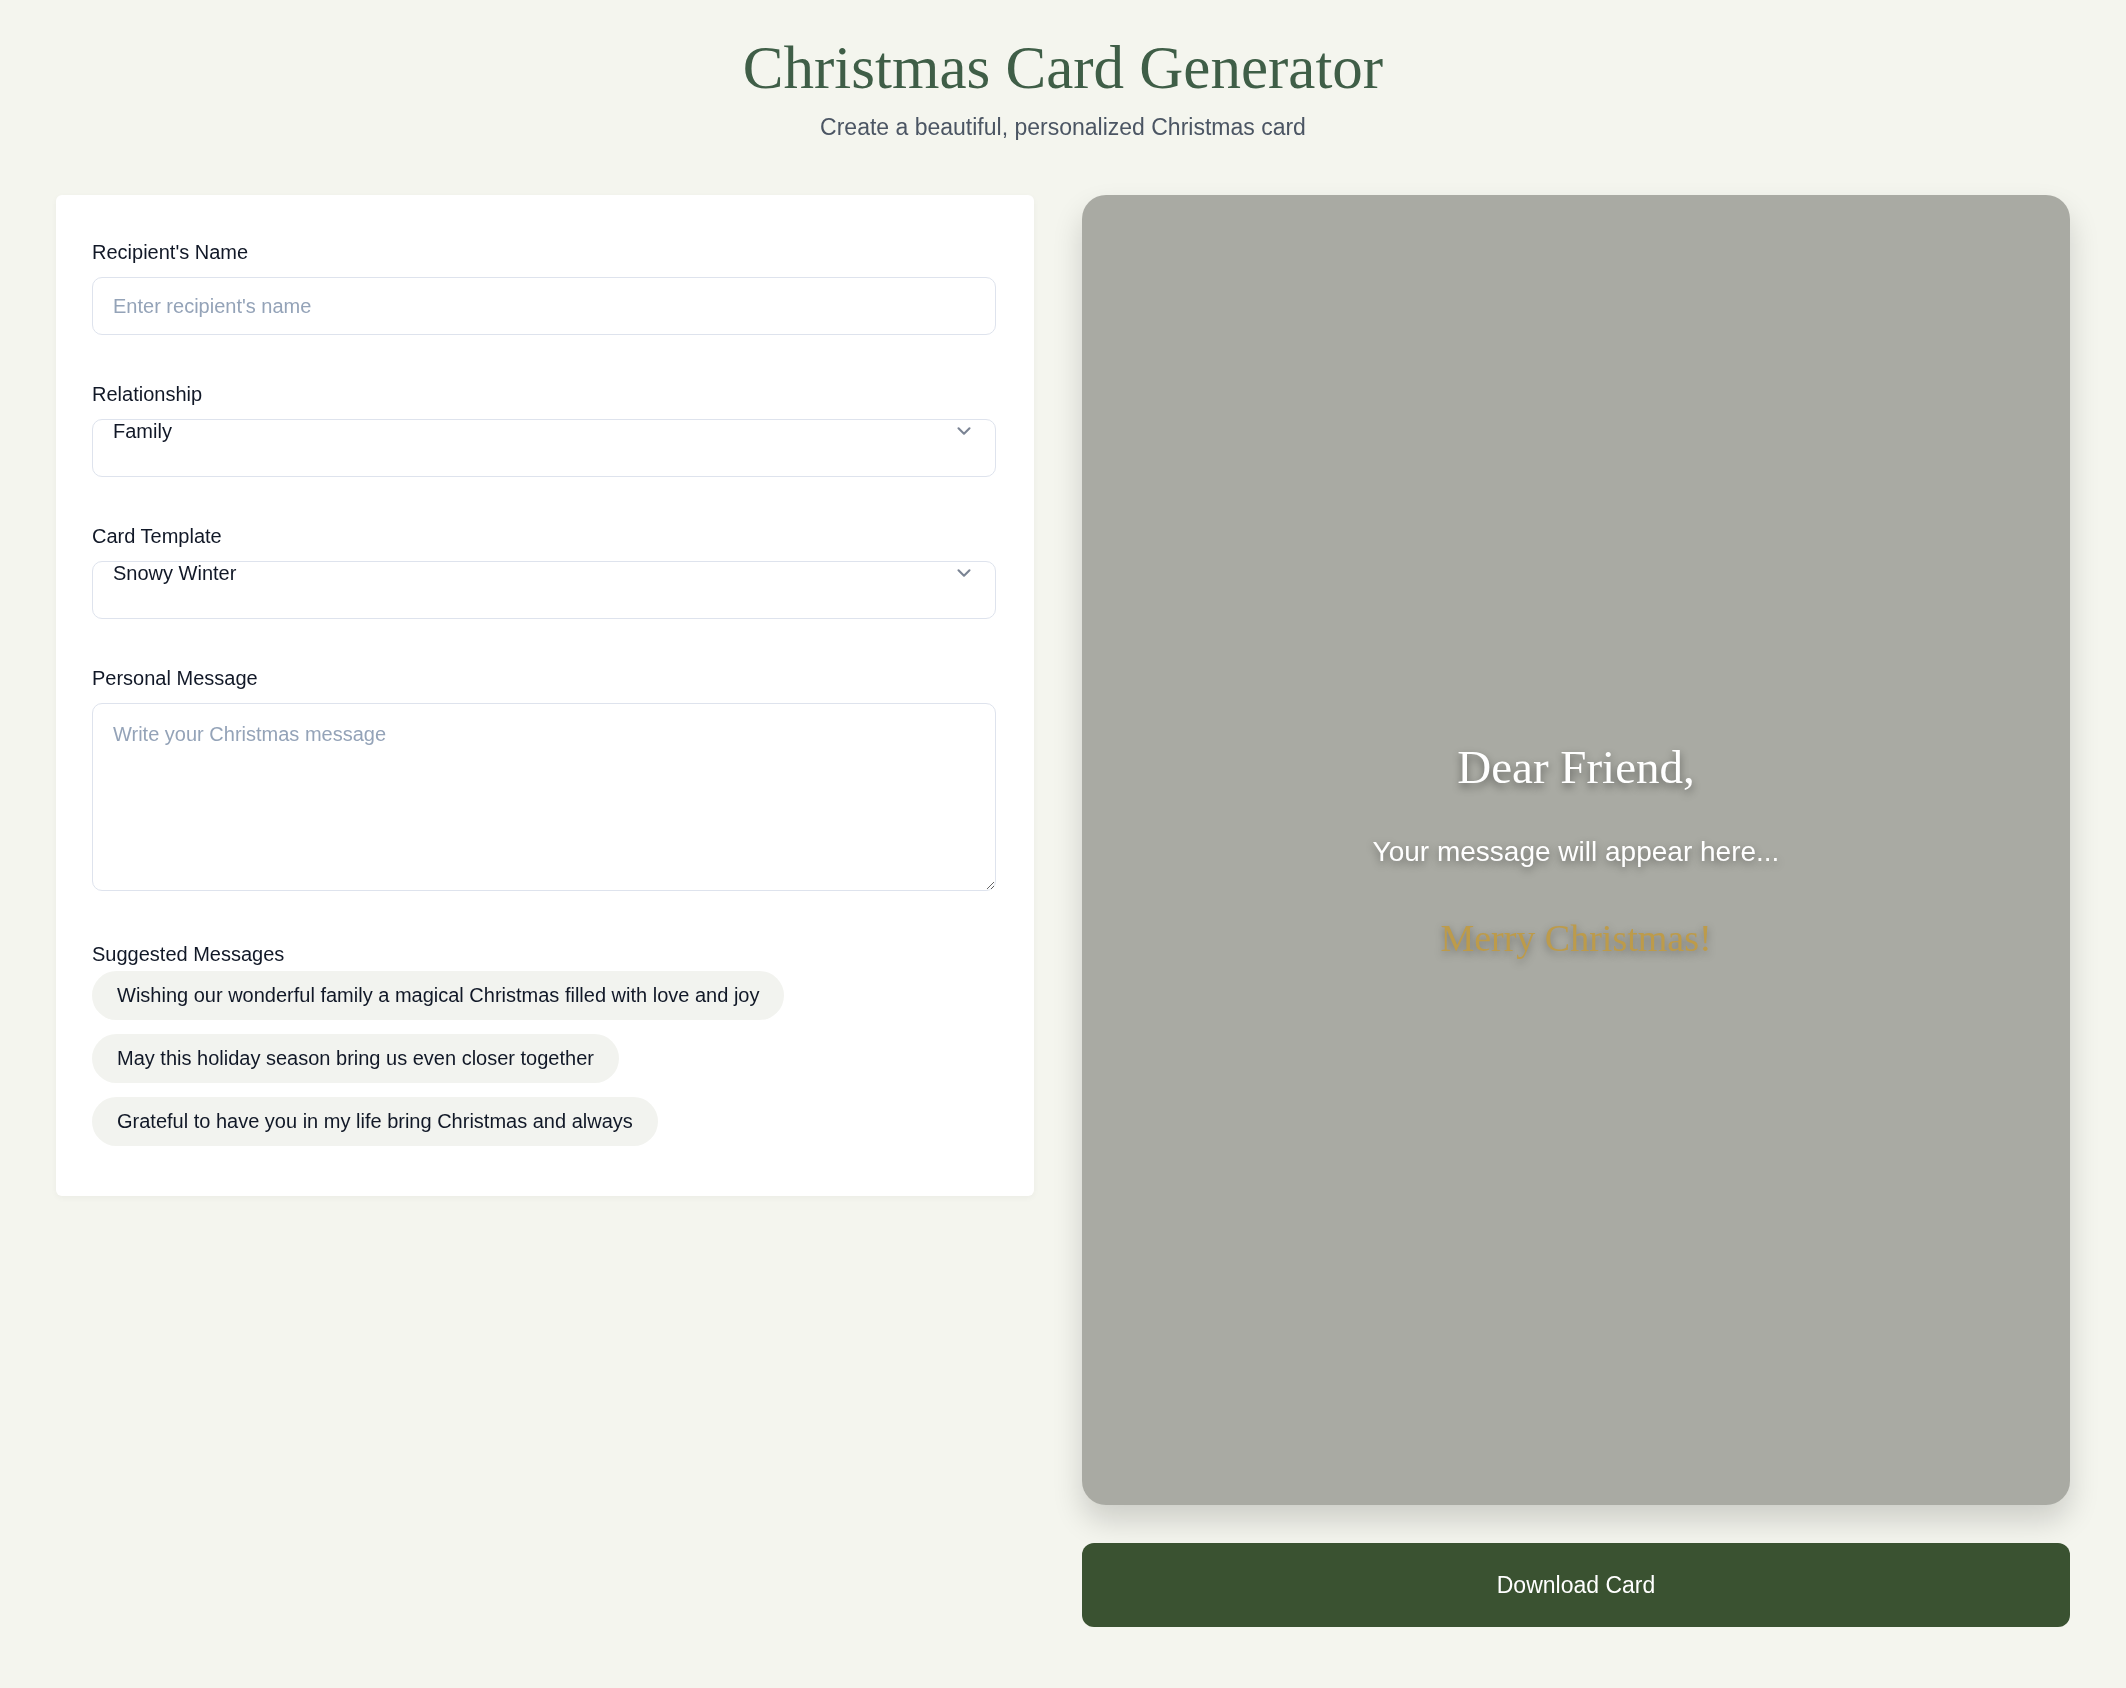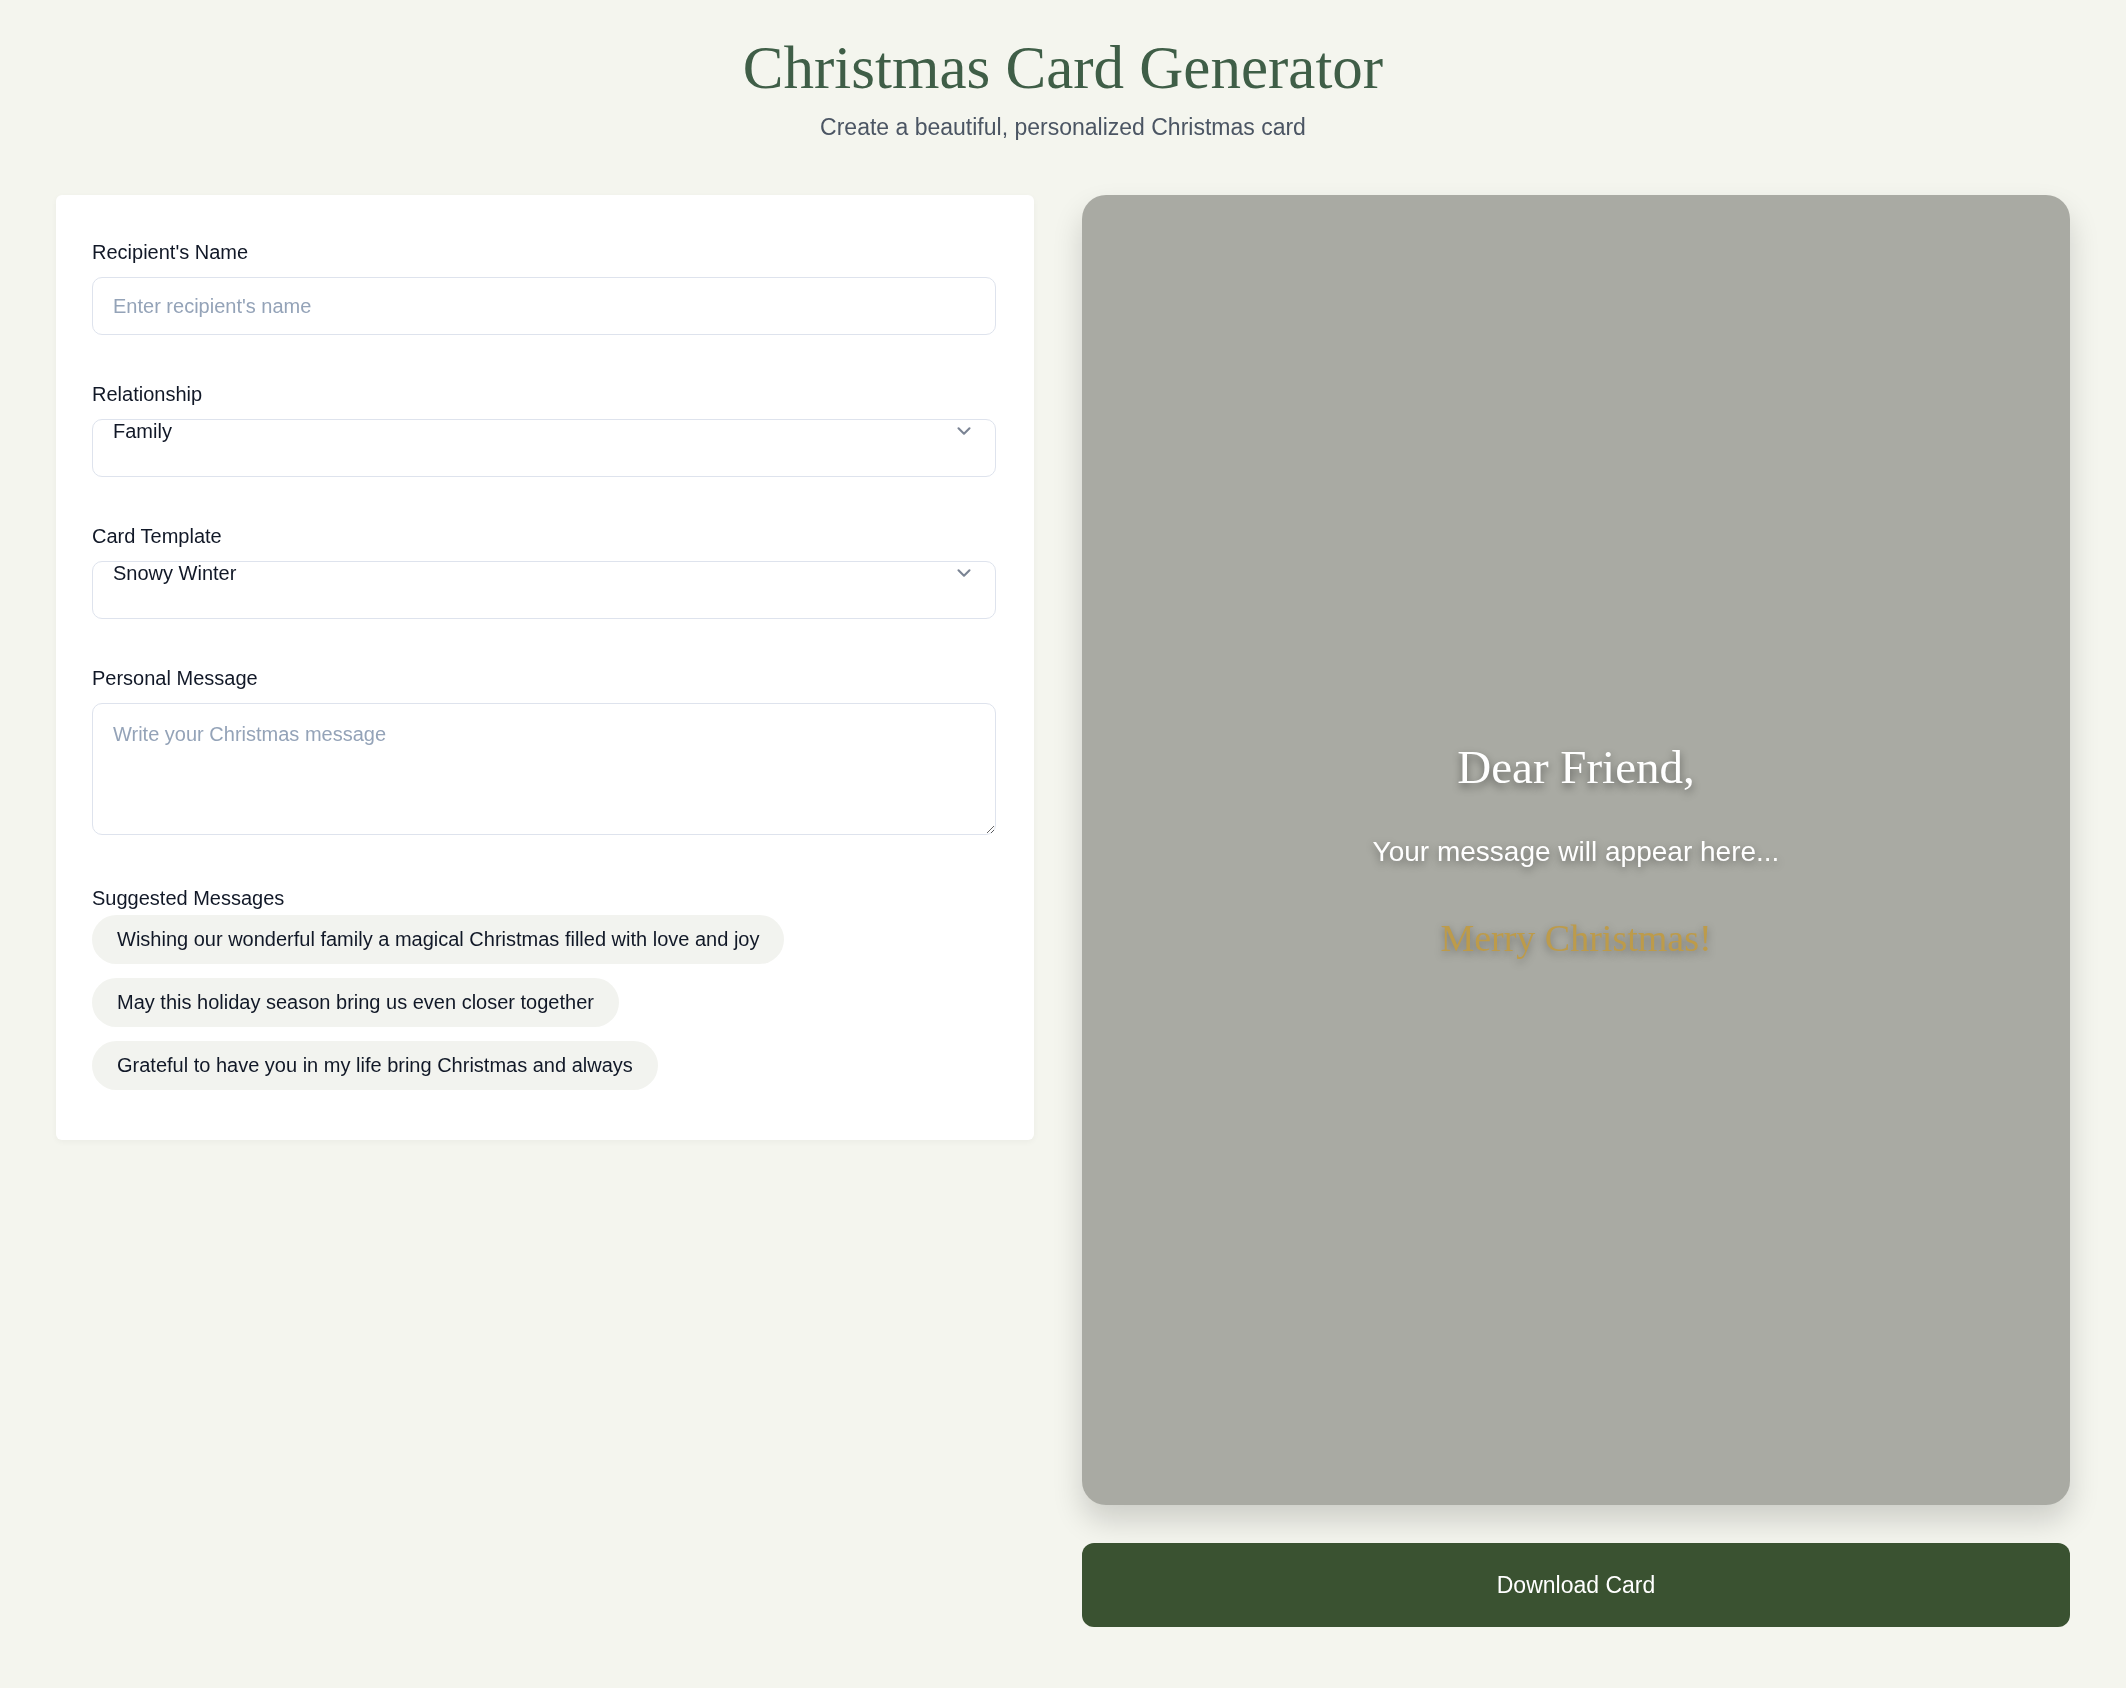--- a/index.html
+++ b/index.html
@@ -66,21 +66,21 @@
     height: 58px;
     padding: 0 20px;
     display: flex;
     align-items: flex-start;
     justify-content: space-between;
     cursor: pointer;
     user-select: none;
   }
   .chevron { flex: 0 0 auto; display: inline-flex; }
   .textarea-input {
-    height: 132px;
+    height: 188px;
     padding: 16px 20px;
     resize: both;
     line-height: 1.4;
   }
   .suggestions { margin-bottom: 6px; }
   .pill-row { margin-bottom: 14px; }
   .pill-row:last-child { margin-bottom: 0; }
   .suggestion-pill {
     display: inline-flex;
     align-items: center;

